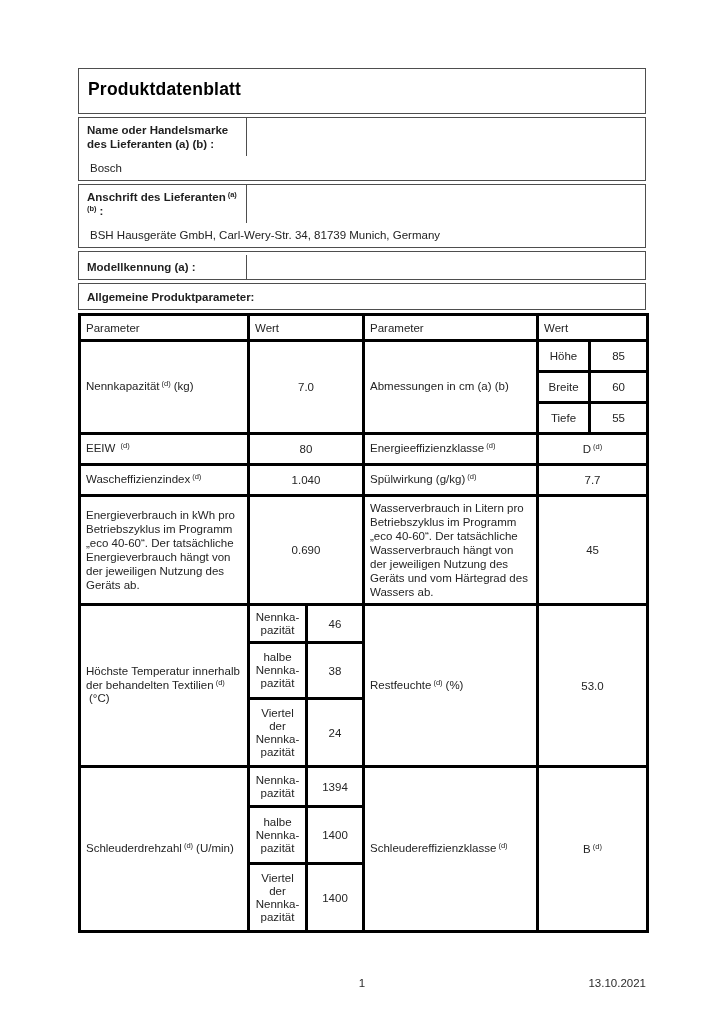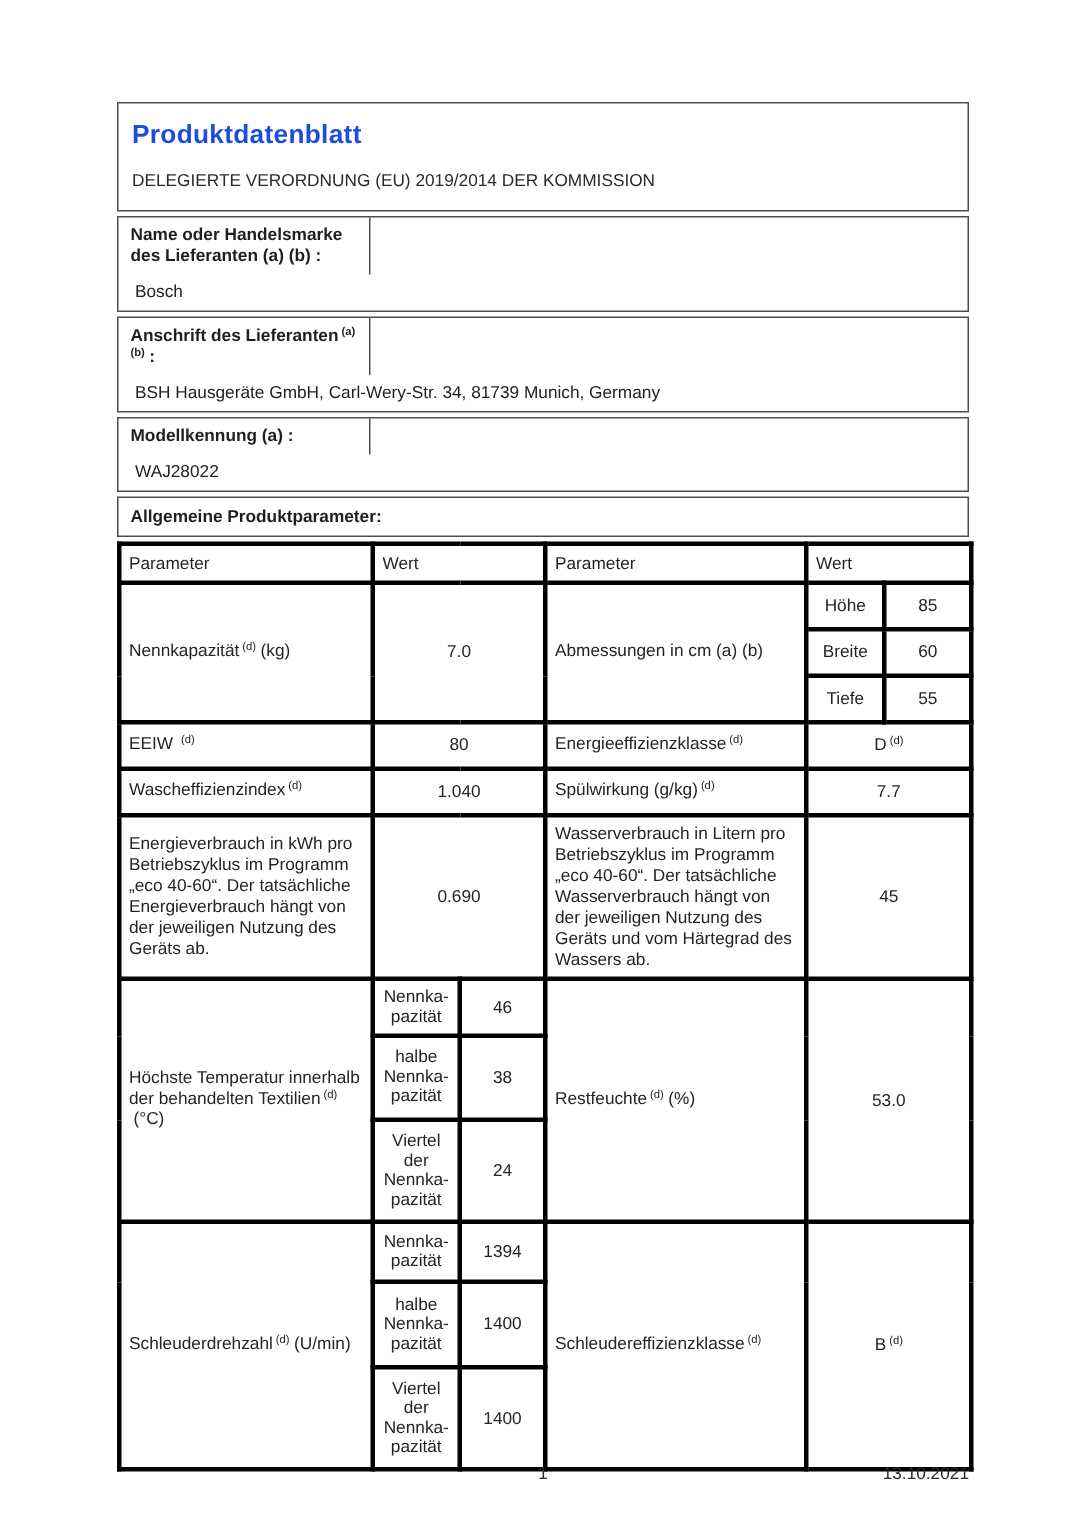--- a/index.html
+++ b/index.html
@@ -6,21 +6,21 @@
   body{
     width:724px;height:1024px;background:#ffffff;position:relative;overflow:hidden;
     font-family:"Liberation Sans","DejaVu Sans",sans-serif;color:#222;
     -webkit-font-smoothing:antialiased;
   }
   .sheet{position:absolute;left:78px;top:68px;width:568px;font-size:11.5px;}
   .box{border:1px solid #4e4e4e;box-sizing:border-box;}
 
   
   .titlebox{padding:10px 9px 13px 9px;margin-bottom:3px;}
-  .doc-title{font-size:17.5px;font-weight:bold;margin:0;color:#1d4ed8;letter-spacing:.2px;}
+  .doc-title{font-size:17.5px;font-weight:bold;margin:0;color:#000000;letter-spacing:.2px;}
   .doc-sub{margin-top:15px;font-size:11.5px;color:#2a2a2a;}
 
   
   .inforow{display:flex;margin-bottom:3px;flex-direction:column;}
   .inforow .label{
     width:168px;box-sizing:border-box;border-right:1px solid #4e4e4e;
     padding:5px 8px;font-weight:bold;display:flex;flex-direction:column;justify-content:center;
     line-height:14px;color:#1f1f1f;
   }
   .inforow .value{flex:1;padding:5px 11px;display:flex;align-items:center;line-height:14px;}
@@ -52,38 +52,36 @@
   .footer .pg{position:absolute;left:0;width:568px;text-align:center;}
   .footer .dt{position:absolute;right:0;}
 </style>
 </head>
 <body>
 
 <div class="sheet">
 
   <div class="box titlebox">
     <h1 class="doc-title">Produktdatenblatt</h1>
-    <div class="doc-sub">DELEGIERTE VERORDNUNG (EU) 2019/2014 DER KOMMISSION</div>
   </div>
 
   <div class="box inforow row-name">
     <div class="label">Name oder Handelsmarke des Lieferanten (a) (b) :</div>
     <div class="value">Bosch</div>
   </div>
 
   <div class="box inforow row-addr">
     <div class="label">
       <span><span>Anschrift des Lieferanten</span><sup class="fn">(a) (b)</sup><span class="unit">:</span></span>
     </div>
     <div class="value">BSH Hausgeräte GmbH, Carl-Wery-Str. 34, 81739 Munich, Germany</div>
   </div>
 
   <div class="box inforow row-model">
     <div class="label">Modellkennung (a) :</div>
-    <div class="value">WAJ28022</div>
   </div>
 
   <div class="box sectionrow">Allgemeine Produktparameter:</div>
 
   <table class="main">
     <colgroup>
       <col style="width:169px">
         <col style="width:58px">
         <col style="width:57px">
       <col style="width:174px">

